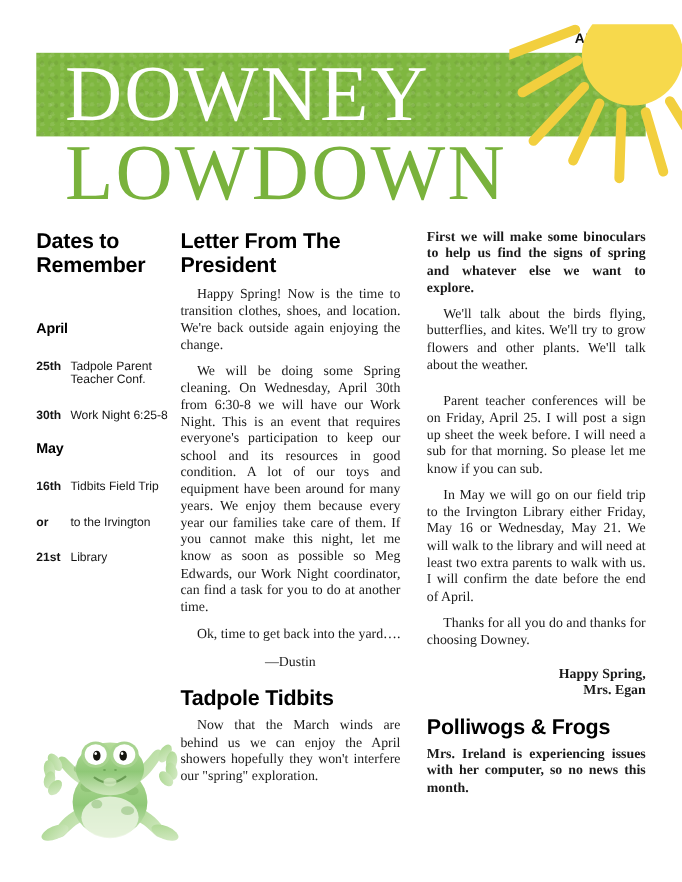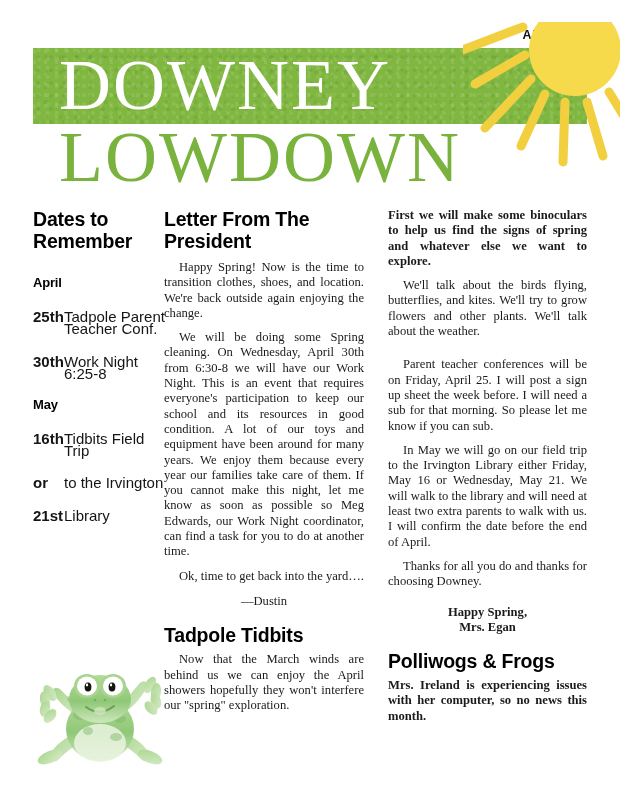--- a/index.html
+++ b/index.html
@@ -100,29 +100,29 @@
   }
   .h-section {
     font-size: 19.5px;
     line-height: 22px;
     margin: 0 0 8px 0;
   }
   .h-section.tight { margin-bottom: 6px; }
   .h-month {
     font-size: 13px;
     line-height: 16px;
-    margin: 0 0 6px 0;
+    margin: 16px 0 6px 0;
   }
 
   
   .dates-block { margin-bottom: 16px; }
   .date-row {
     display: flex;
     font-family: "Liberation Sans", sans-serif;
-    font-size: 15px;
+    font-size: 11px;
     line-height: 12.4px;
     color: #151515;
     margin-top: 20px;
   }
   .date-key {
     flex: 0 0 31px;
     font-weight: bold;
   }
   .date-val { flex: 1 1 auto; }
 
@@ -130,21 +130,21 @@
   p.body {
     margin: 0;
     text-align: justify;
     text-justify: inter-word;
     font-size: 12.6px;
     line-height: 15.3px;
     text-indent: 15px;
     hyphens: none;
   }
   p.body.noindent { text-indent: 0; font-weight: bold; }
-  p.body.flush { text-align: center; }
+  p.body.flush { text-align: right; }
   .sig {
     margin: 10px 0 0 0;
     font-size: 12.6px;
     line-height: 15.3px;
     text-align: center;
   }
   .spacer-sm { height: 9px; }
   .spacer-md { height: 15px; }
 
   

